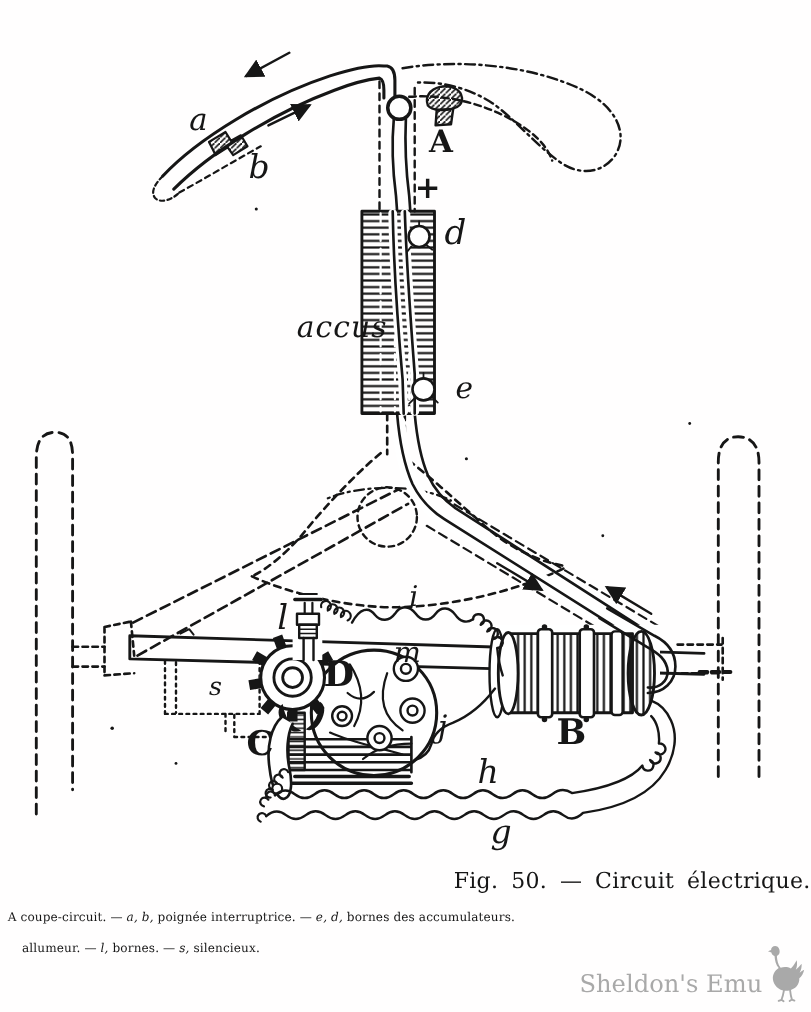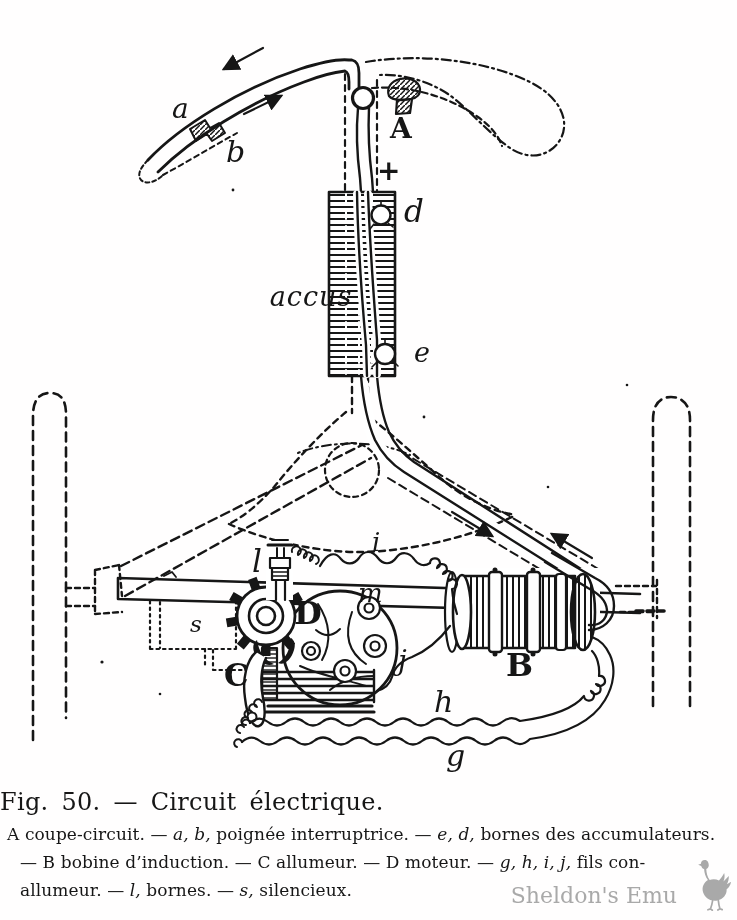--- a/index.html
+++ b/index.html
@@ -2,29 +2,29 @@
 <html><head>
 <meta charset="utf-8">
 <style>
   html,body{margin:0;padding:0;background:#ffffff;}
   .page{position:relative;width:737px;height:920px;background:#fffefe;overflow:hidden;
         font-family:"DejaVu Serif",serif;color:#161616;}
   .drawing{position:absolute;top:0;left:0;}
   svg text{stroke:none;fill:#161616;}
   .lc{font-family:"DejaVu Serif",serif;font-style:italic;}
   .lk{font-family:"DejaVu Serif",serif;font-weight:bold;}
-  .caption{position:absolute;top:788px;left:0;width:737px;text-align:left;
-           font-size:24px;word-spacing:5px;letter-spacing:.3px;}
-  .legend{position:absolute;top:820px;left:7px;width:728px;font-size:17px;
+  .caption{position:absolute;top:788px;left:0;width:737px;text-align:right;
+           font-size:20px;word-spacing:5px;letter-spacing:.3px;}
+  .legend{position:absolute;top:820px;left:7px;width:728px;font-size:11px;
           line-height:28px;letter-spacing:.1px;}
   .legend-line{white-space:nowrap;}
   .legend-line + .legend-line{padding-left:13px;}
   .it{font-style:italic;}
   .watermark{position:absolute;top:858px;right:4px;display:flex;align-items:flex-end;
-             gap:20px;color:#a9a9a9;}
+             gap:4px;color:#a9a9a9;}
   .wm-text{font-size:22px;line-height:1;padding-bottom:5px;}
 </style>
 </head>
 <body>
 
 <div class="page">
 
 <svg class="drawing" width="737" height="782" viewBox="0 0 737 782">
   <defs>
     <marker id="ah" viewBox="0 0 10 10" refX="8.5" refY="5" markerWidth="8" markerHeight="8" orient="auto">
@@ -234,21 +234,20 @@
       <circle cx="160" cy="694" r="1.3"></circle>
           <circle cx="102" cy="662" r="1.6"></circle>
     </g>
   </g>
 </svg>
 
 <div class="caption">Fig. 50. — Circuit électrique.</div>
 
 <div class="legend">
       <div class="legend-line"><span>A coupe-circuit. — </span><span class="it">a, b,</span><span> poignée interruptrice. — </span><span class="it">e, d,</span><span> bornes des accumulateurs.</span></div>
-      <div class="legend-line"><span>— B bobine d’induction. — C allumeur. — D moteur. — </span><span class="it">g, h, i, j,</span><span> fils con-</span></div>
       <div class="legend-line"><span>allumeur. — </span><span class="it">l,</span><span> bornes. — </span><span class="it">s,</span><span> silencieux.</span></div>
     </div>
 
 <div class="watermark" style="color: rgb(169, 169, 169);">
   <span class="wm-text">Sheldon's Emu</span>
   <svg class="emu" viewBox="0 0 38 56" width="36" height="54">
     <path fill="currentColor" d="M8.2,1.5 C5.8,1.5 4.1,3.3 4.2,5.5 L1.2,6.6 L4.5,7.9 C4.8,9.6 6,10.8 7.5,11.2
       C7.8,15.5 8.8,19.5 11.5,22.8 C7.2,25.6 4.8,30.2 6.4,35.6 C8.3,41.9 15,45.6 21.6,44.3
       C27.5,43.1 31.6,38.4 31.3,32.6 C33.5,31 35.3,28 36,24.5 C34.5,25.3 33,26.2 31.6,27.2
       C33,24.7 33.8,21.6 33.5,18.6 C31.8,20.6 29.8,22.7 27.9,24.4 C29.2,21.7 29.5,18.3 28.7,15.4

